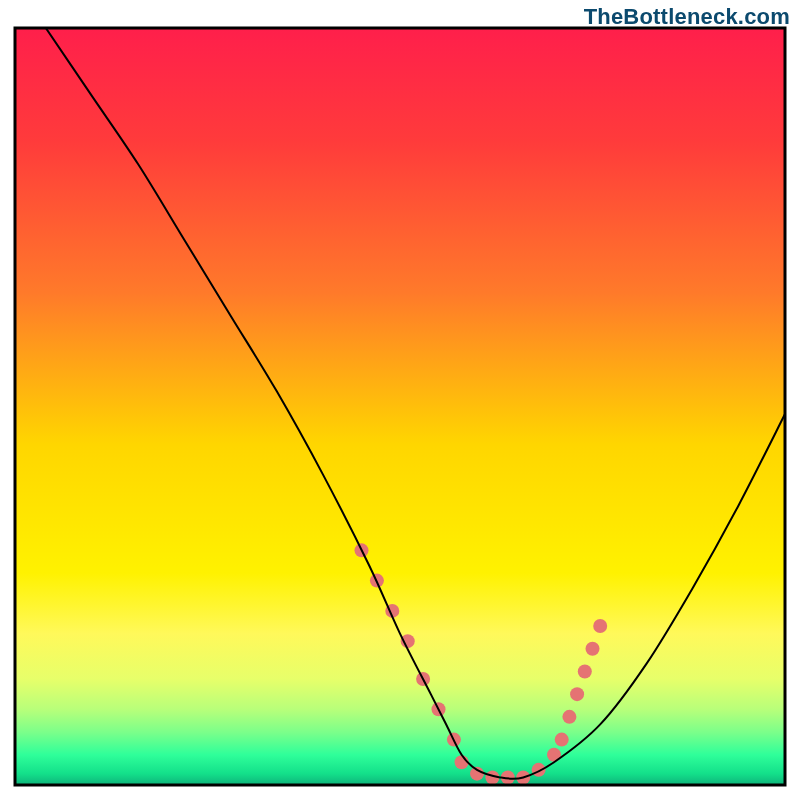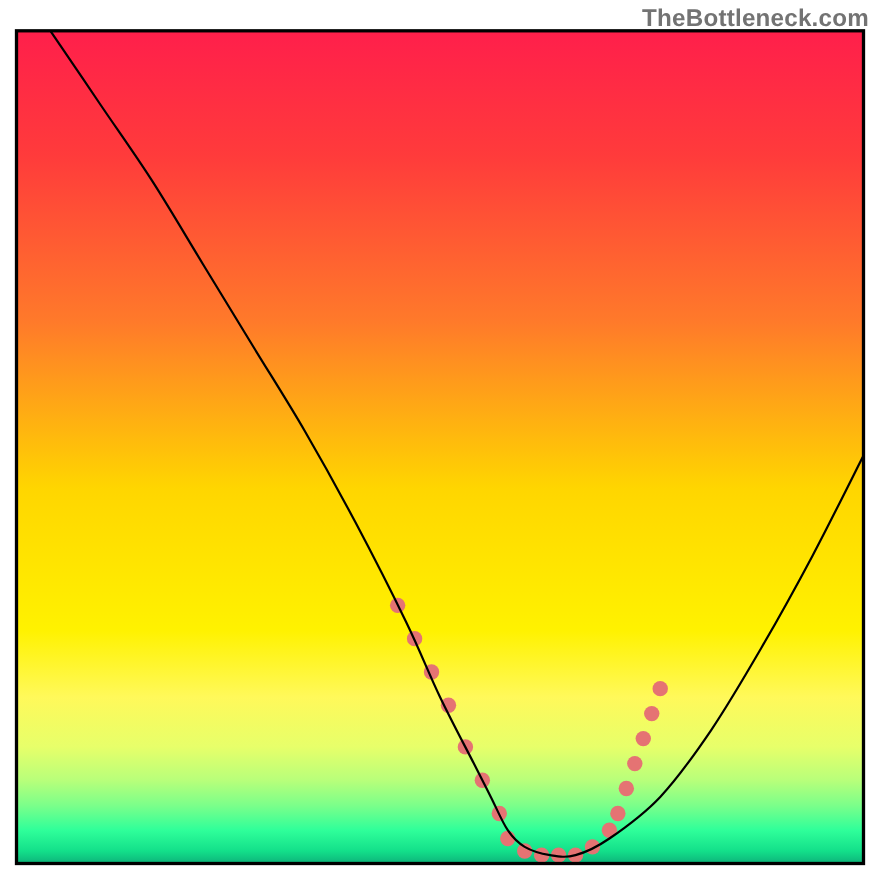--- a/index.html
+++ b/index.html
@@ -15,21 +15,21 @@
     position: relative;
     width: 800px;
     height: 800px;
   }
   .watermark {
     position: absolute;
     top: 4px;
     right: 10px;
     font-size: 22px;
     font-weight: 600;
-    color: #737373;
+    color: #0c4a6e;
     letter-spacing: 0.2px;
     z-index: 5;
   }
   svg {
     display: block;
   }
 </style>
 </head>
 <body>
 

